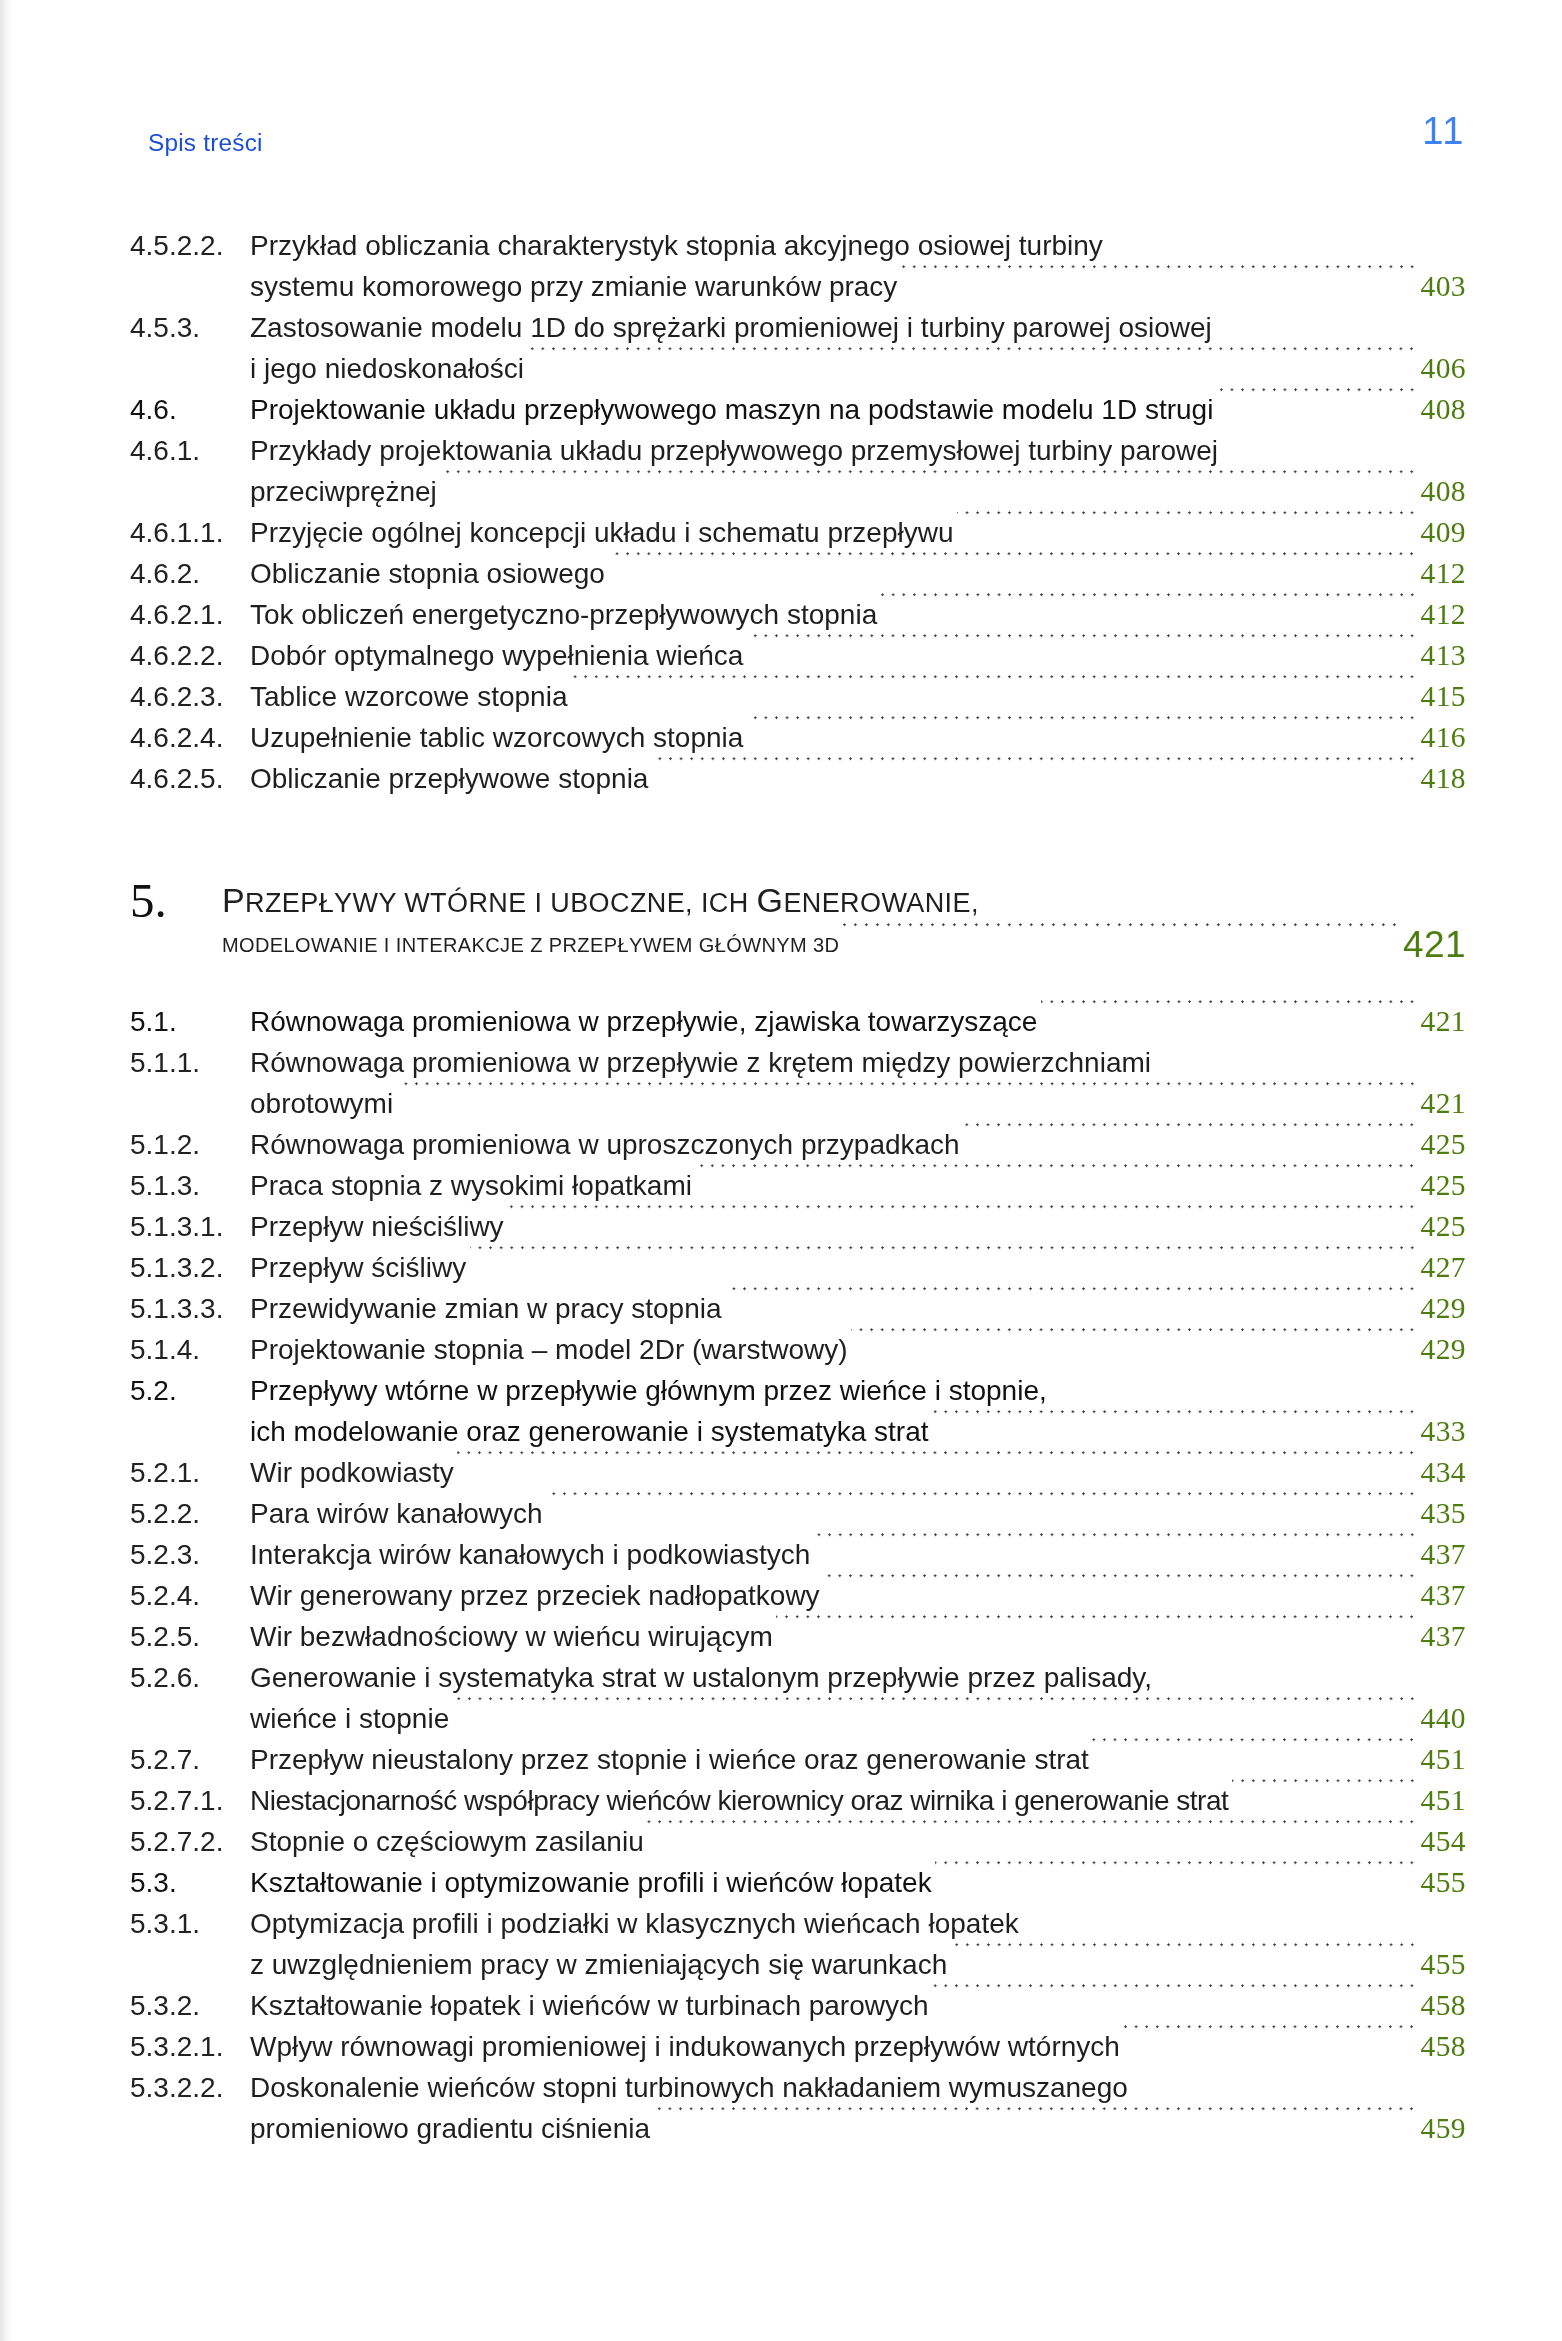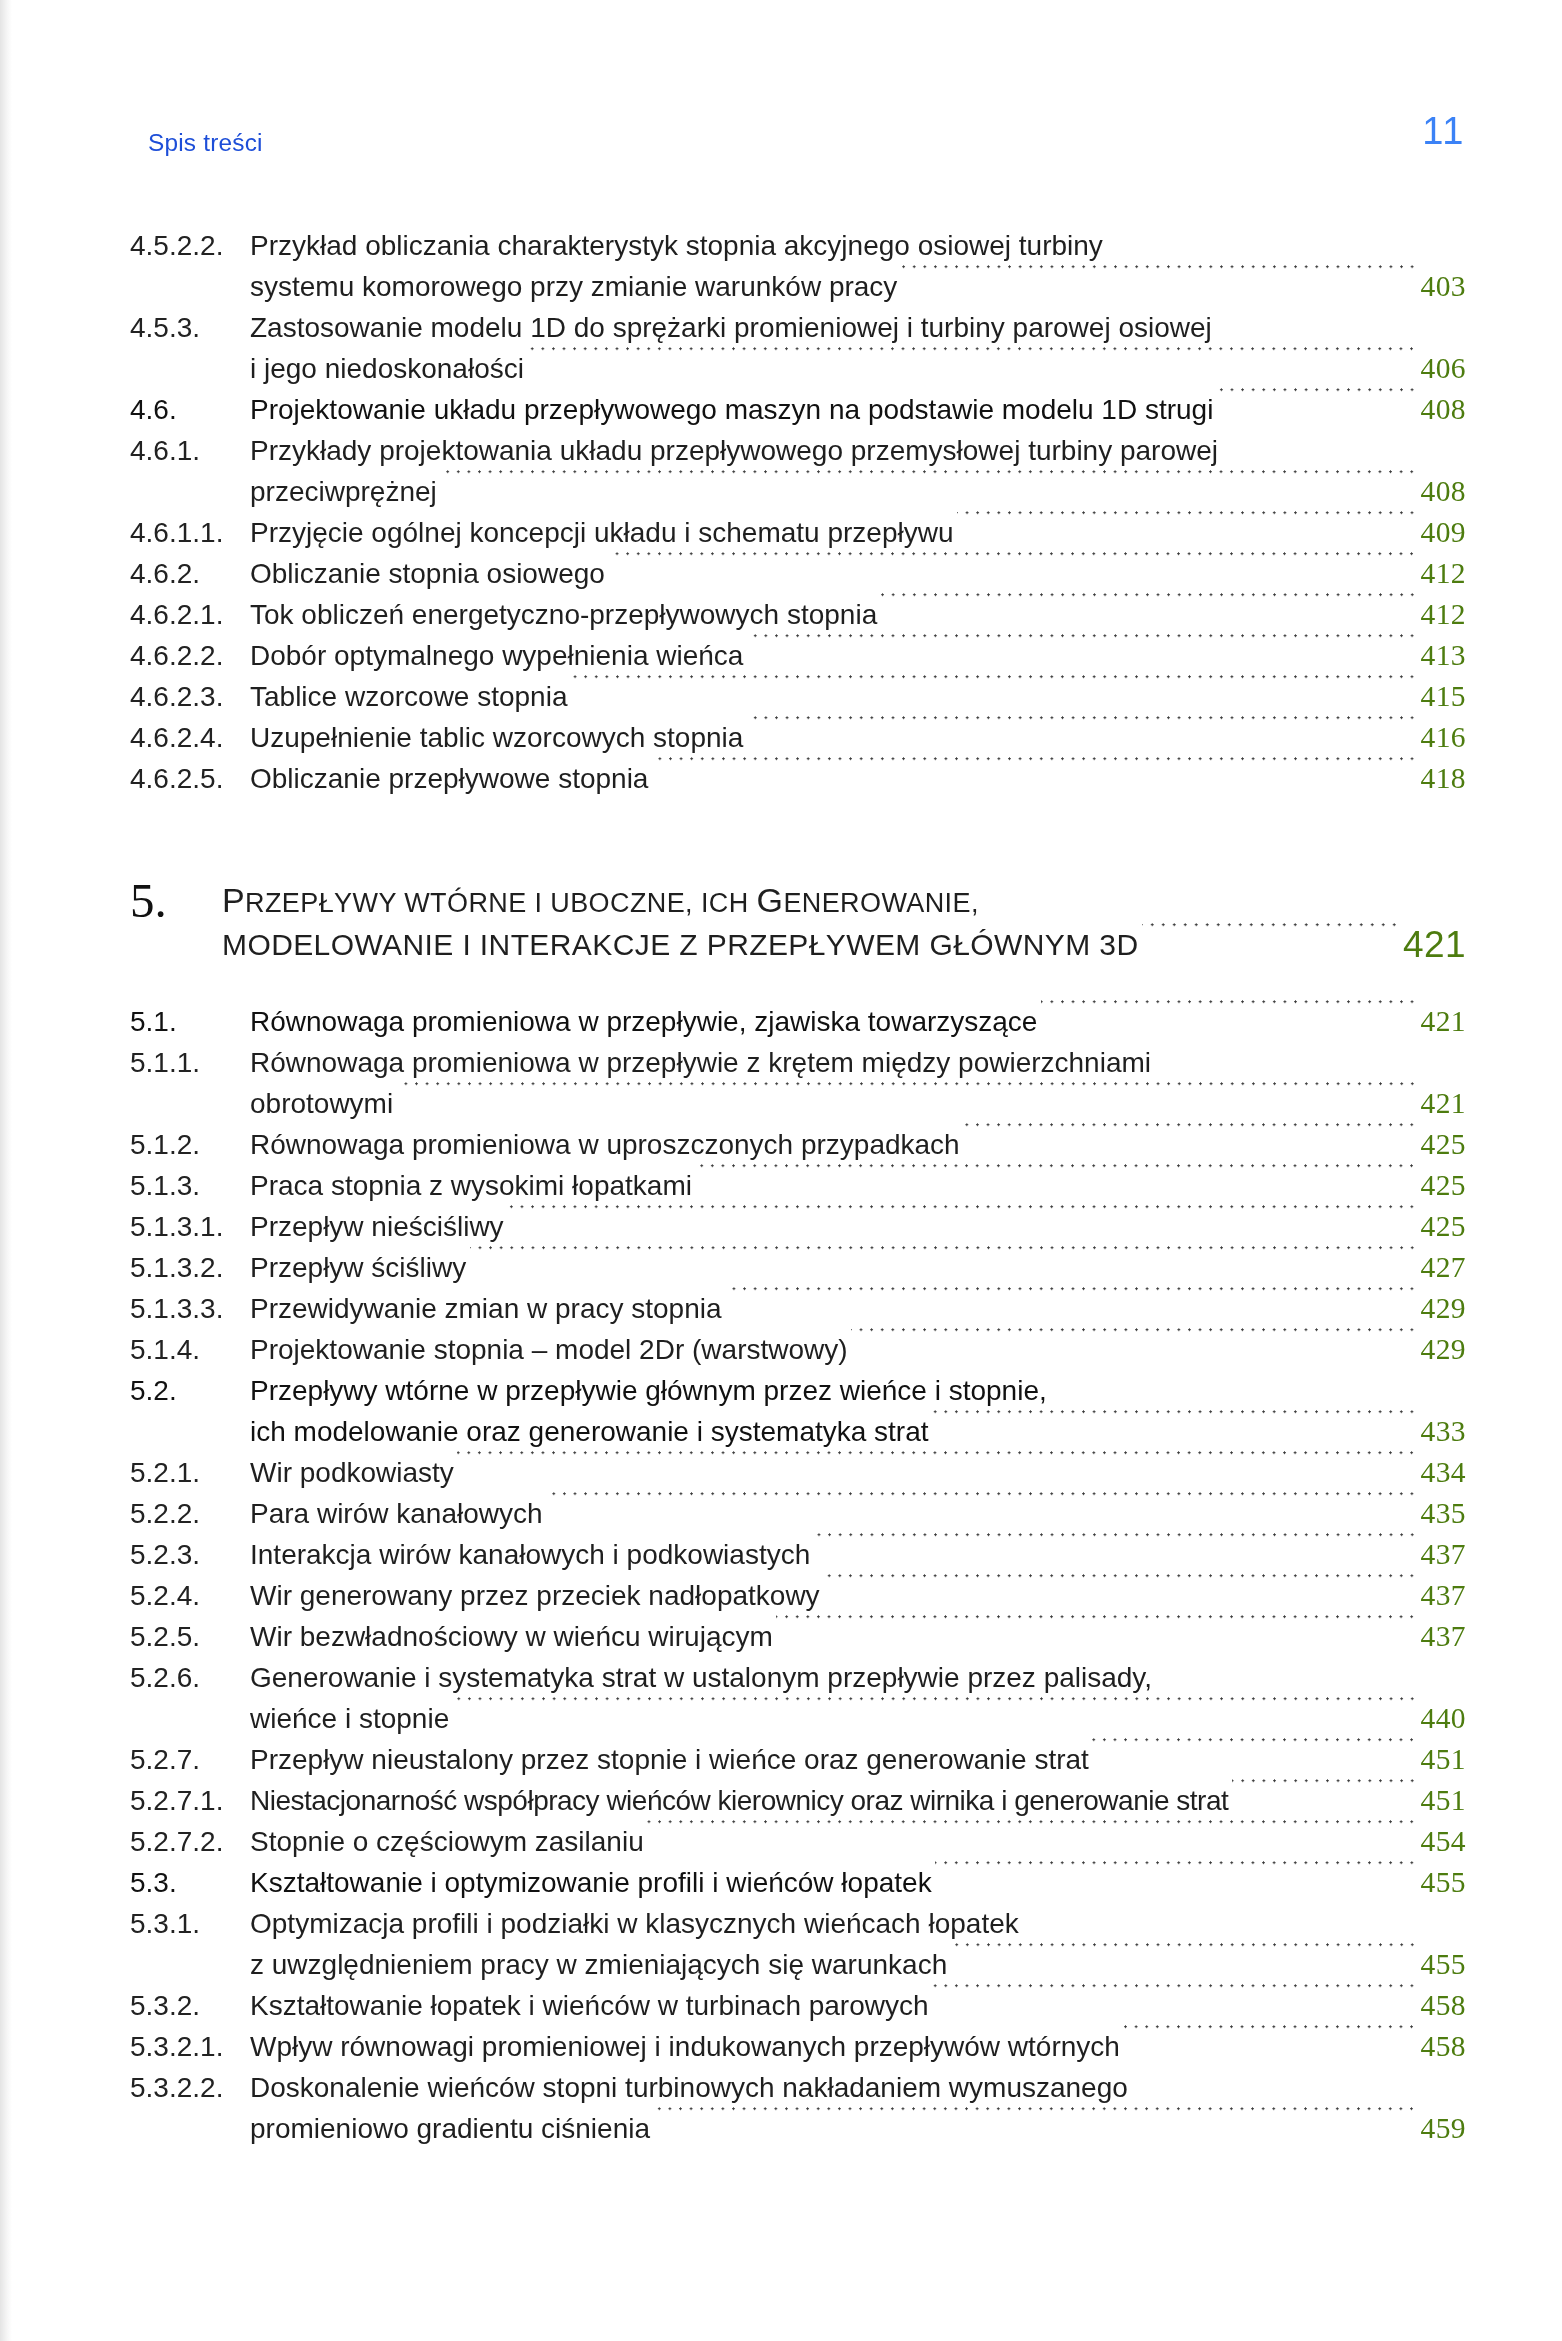--- a/index.html
+++ b/index.html
@@ -199,21 +199,21 @@
   </div>
 </div>
 
 <div class="chapter">
   <span class="ch-num">5.</span>
   <div class="lines">
     <div class="line">
         <span class="title"><span class="sc-big">P</span><span class="sc-small">RZEPŁYWY WTÓRNE I UBOCZNE, ICH </span><span class="sc-big">G</span><span class="sc-small">ENEROWANIE,</span></span>
       </div>
     <div class="line">
-        <span class="title sc-small" style="font-size:30px">MODELOWANIE I INTERAKCJE Z PRZEPŁYWEM GŁÓWNYM 3D</span>
+        <span class="title sc-small" style="font-size:20px">MODELOWANIE I INTERAKCJE Z PRZEPŁYWEM GŁÓWNYM 3D</span>
         <span class="leader"></span>
         <span class="page">421</span>
       </div>
   </div>
 </div>
 
 <div class="block block-b">
 
   <div class="entry bold">
     <span class="num">5.1.</span>

